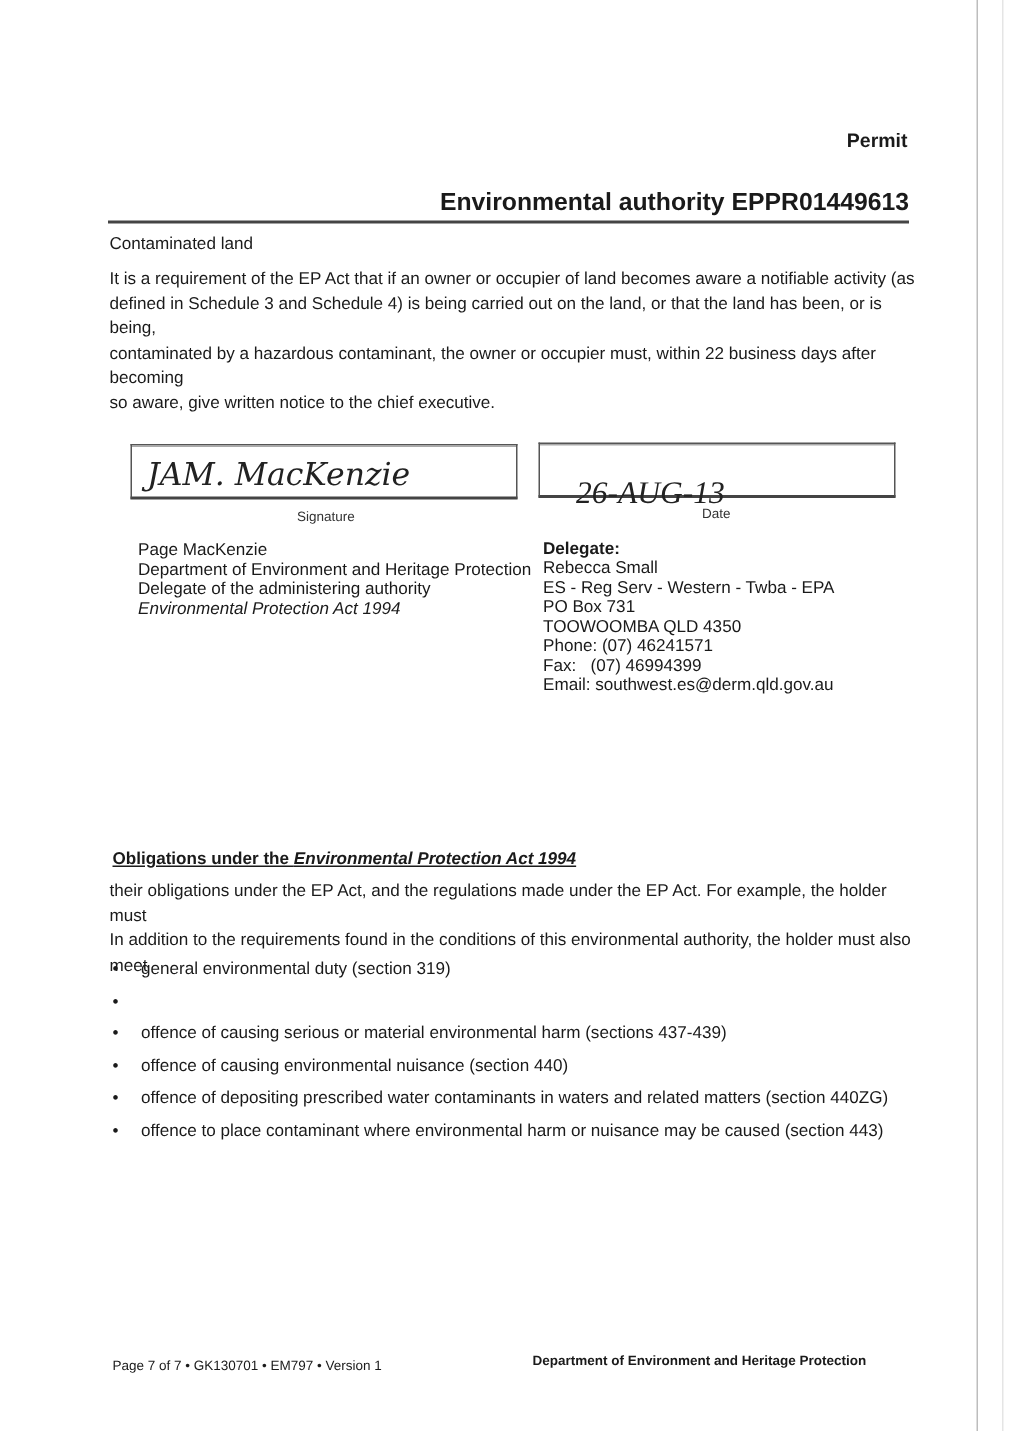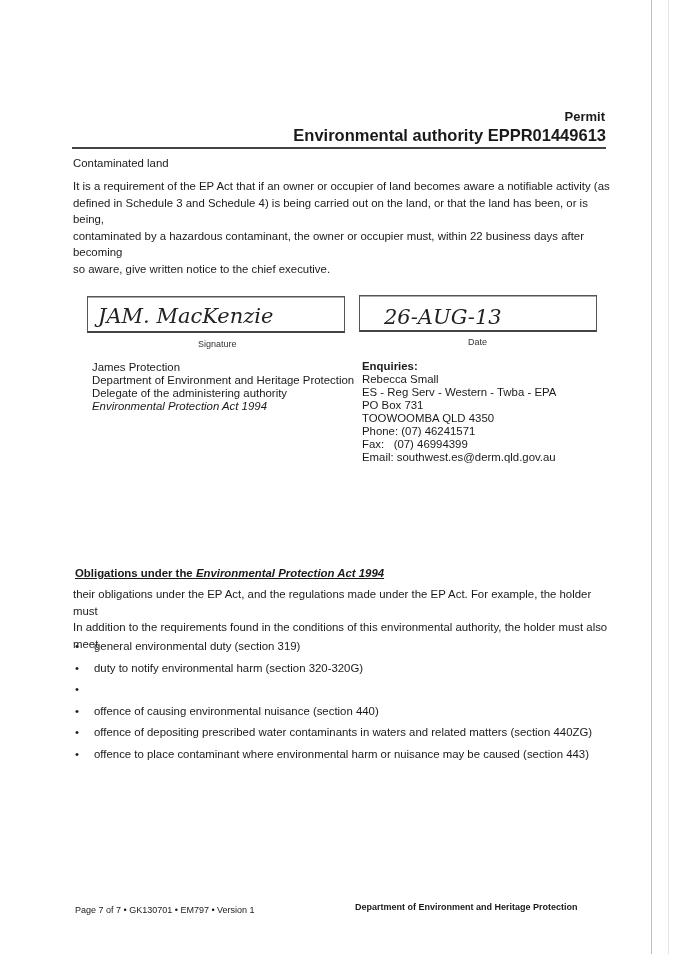--- a/index.html
+++ b/index.html
@@ -1,20 +1,20 @@
 <!DOCTYPE html>
 <html><head>
 <meta charset="utf-8">
 <style>
   html, body { margin: 0; padding: 0; background: #ffffff; }
   body { width: 675px; height: 954px; position: relative; overflow: hidden;
          font-family: "Liberation Sans", sans-serif; color: #1a1a1a; }
   .edge { position: absolute; left: 651px; top: 0; width: 1px; height: 954px; background: #bdbdbd; }
   .edge2 { position: absolute; left: 668px; top: 0; width: 1px; height: 954px; background: #e5e5e5; }
-  .permit { position: absolute; right: 70px; top: 86px; font-size: 13px; font-weight: bold; margin-top: 23px; }
+  .permit { position: absolute; right: 70px; top: 86px; font-size: 13px; font-weight: bold; }
   .title { position: absolute; right: 69px; top: 126px; font-size: 16.5px; font-weight: bold; }
   .title-rule { position: absolute; left: 72px; top: 147px; width: 534px; height: 1.5px; background: #444; }
   .p { position: absolute; left: 73px; font-size: 11.4px; line-height: 16.5px; width: 540px; }
   .box { position: absolute; border: 1px solid #555; border-bottom: 2px solid #444; height: 34px; box-shadow: inset 0 1px 0 #aaa; }
   .sig-text { position: absolute; font-family: "DejaVu Serif", serif; font-style: italic; font-size: 21px; color: #222; }
   .cap { position: absolute; font-size: 9px; color: #333; }
   .addr { position: absolute; font-size: 11.4px; line-height: 13px; }
   .addr div { white-space: nowrap; }
   .it { font-style: italic; }
   .b { font-weight: bold; }
@@ -41,52 +41,52 @@
   <div>contaminated by a hazardous contaminant, the owner or occupier must, within 22 business days after becoming</div>
   <div>so aware, give written notice to the chief executive.</div>
 </div>
 
 <div class="box" style="left:87px; top:296px; width:256px;">
   <span class="sig-text" style="left:10px; top:7px;">JAM. MacKenzie</span>
 </div>
 <div class="cap" style="left:198px; top:339px;text-align:center;">Signature</div>
 
 <div class="box" style="left:359px; top:295px; width:236px;">
-  <span class="sig-text" style="left:24px; top:9px;">26-AUG-13</span>
+  <span class="sig-text" style="left:24px; top:20px;font-family:Liberation Serif, serif;">26-AUG-13</span>
 </div>
 <div class="cap" style="left:468px; top:337px;">Date</div>
 
 <div class="addr" style="left:92px; top:361px;">
-  <div>James Protection</div>
+  <div>Page MacKenzie</div>
   <div>Department of Environment and Heritage Protection</div>
   <div>Delegate of the administering authority</div>
   <div class="it">Environmental Protection Act 1994</div>
 </div>
 
 <div class="addr" style="left:362px; top:360px;">
-  <div class="b">Enquiries:</div>
+  <div class="b">Delegate:</div>
   <div>Rebecca Small</div>
   <div>ES - Reg Serv - Western - Twba - EPA</div>
   <div>PO Box 731</div>
   <div>TOOWOOMBA QLD 4350</div>
   <div>Phone: (07) 46241571</div>
   <div style="white-space:pre;">Fax:   (07) 46994399</div>
   <div>Email: southwest.es@derm.qld.gov.au</div>
 </div>
 
 <div class="h"><span>Obligations under the </span><span class="it">Environmental Protection Act 1994</span></div>
 
 <div class="p" style="top:586px;">
   <div>their obligations under the EP Act, and the regulations made under the EP Act. For example, the holder must</div>
   <div>In addition to the requirements found in the conditions of this environmental authority, the holder must also meet</div>
 </div>
 
 <ul class="bl">
   <li><span class="dot">•</span><span>general environmental duty (section 319)</span></li>
-  <li><span class="dot">•</span><span>duty to notify environmental harm (section 320-320G)</span></li>
   <li><span class="dot">•</span></li>
+  <li><span class="dot">•</span><span>offence of causing serious or material environmental harm (sections 437-439)</span></li>
   <li><span class="dot">•</span><span>offence of causing environmental nuisance (section 440)</span></li>
   <li><span class="dot">•</span><span>offence of depositing prescribed water contaminants in waters and related matters (section 440ZG)</span></li>
   <li><span class="dot">•</span><span>offence to place contaminant where environmental harm or nuisance may be caused (section 443)</span></li>
 </ul>
 
 <div class="foot" style="left:75px;">Page 7 of 7 • GK130701 • EM797 • Version 1</div>
 <div class="foot b" style="left:355px; top:902px;">Department of Environment and Heritage Protection</div>
 
 </body></html>

